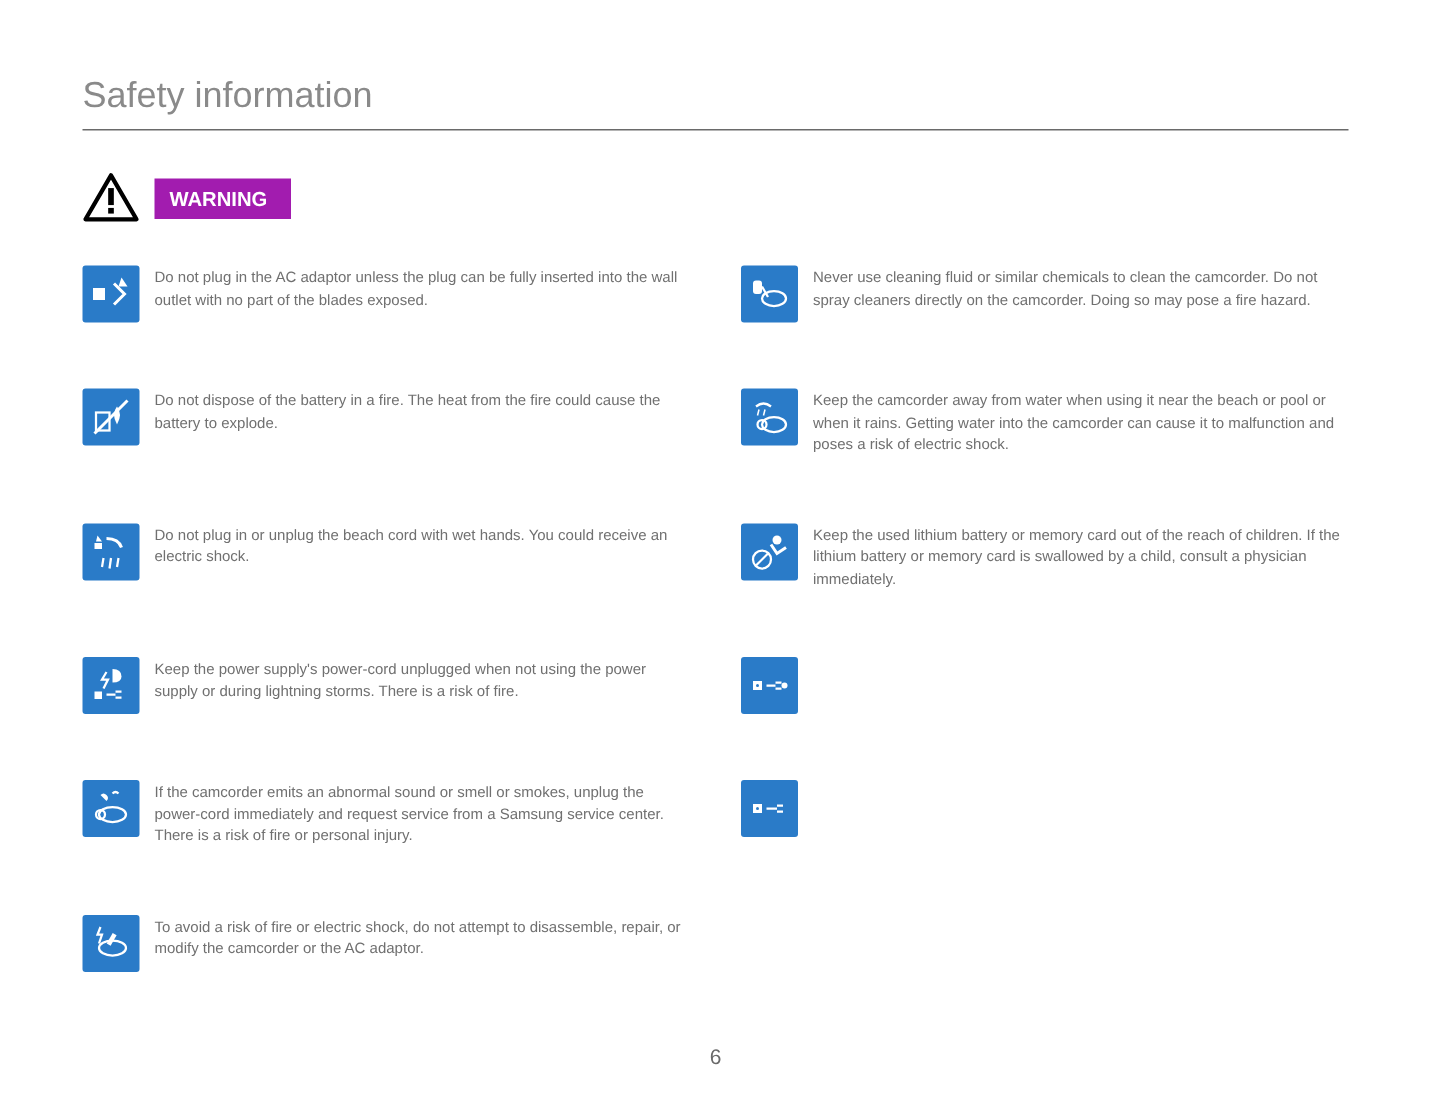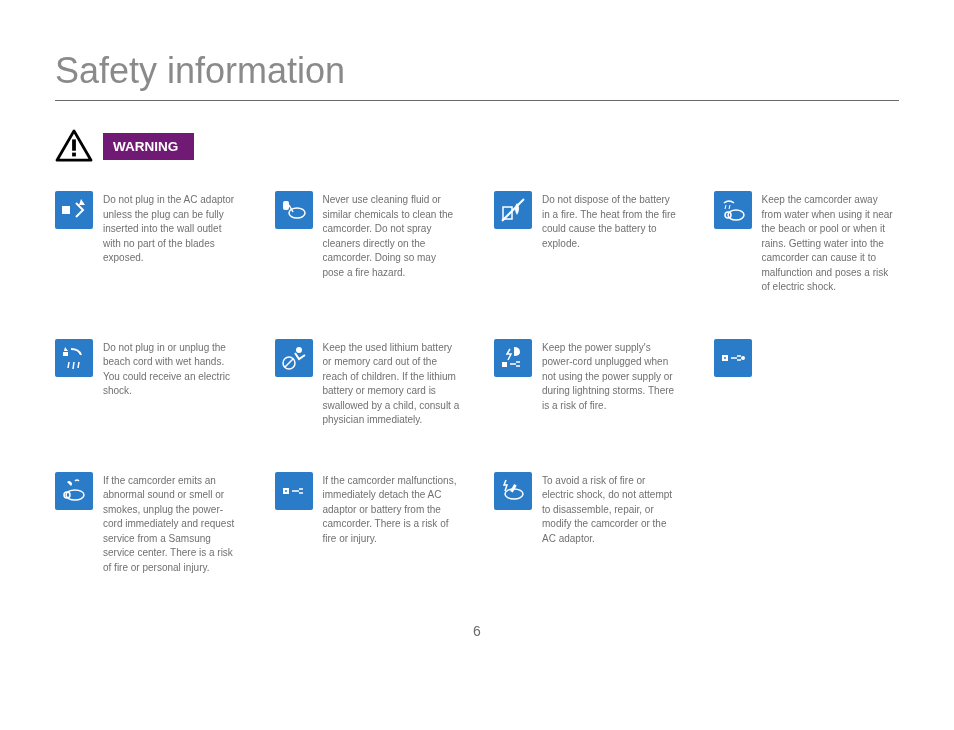--- a/index.html
+++ b/index.html
@@ -1,23 +1,23 @@
 <!DOCTYPE html>
 <html><head>
 <meta charset="utf-8">
 <style>
 body{margin:0;padding:0;font-family:Arial,Helvetica,sans-serif;background:#fff;color:#6a6a6a;width:954px}
 .page{padding:50px 55px 20px}
-.title{font-size:36px;font-weight:400;color:#8a8a8a;margin:0 0 8px}
+.title{font-size:24px;font-weight:400;color:#8a8a8a;margin:0 0 8px}
 .rule{border:none;border-top:1.5px solid #6a6a6a;margin:0 0 28px}
 .banner{display:flex;align-items:center;margin:0 0 28px}
 .warn-icon{width:38px;height:34px;margin-right:10px}
-.banner-strip{background:#701a75;color:#fff;padding:6px 16px 6px 10px;font-size:13.5px;display:inline-flex;align-items:baseline;gap:20px}
+.banner-strip{background:#a21caf;color:#fff;padding:6px 16px 6px 10px;font-size:13.5px;display:inline-flex;align-items:baseline;gap:20px}
 .banner-strip b{font-weight:700}
-.grid{display:grid;grid-template-columns:1fr 1fr 1fr 1fr;column-gap:34px;row-gap:44px}
+.grid{display:grid;grid-template-columns:1fr 1fr;column-gap:34px;row-gap:44px}
 .item{display:flex;align-items:flex-start;gap:10px}
 .icon{width:38px;height:38px;background:#2a7bc8;flex:0 0 38px;border-radius:2px;position:relative;display:flex;align-items:center;justify-content:center}
 .icon svg{width:30px;height:30px}
 .txt{font-size:10px;line-height:1.45;color:#707070;padding-top:2px}
 .pg{text-align:center;font-size:14px;color:#6a6a6a;margin-top:48px}
 </style>
 </head>
 <body>
 
 <div class="page">
@@ -135,21 +135,20 @@
         <div class="txt">If the camcorder emits an abnormal sound or smell or smokes, unplug the power-cord immediately and request service from a Samsung service center. There is a risk of fire or personal injury.</div>
       </div>
     <div class="item">
         <div class="icon">
           <svg viewBox="0 0 30 30">
             <rect x="4" y="12" width="6" height="6" fill="#fff"></rect>
             <circle cx="7" cy="15" r="1" fill="#2a7bc8"></circle>
             <path d="M13 15 L20 15 M20 13 L24 13 M20 17 L24 17" stroke="#fff" stroke-width="1.5"></path>
           </svg>
         </div>
-        <div class="txt">If the camcorder malfunctions, immediately detach the AC adaptor or battery from the camcorder. There is a risk of fire or injury.</div>
       </div>
     <div class="item">
         <div class="icon">
           <svg viewBox="0 0 30 30">
             <path d="M8 4 L6 9 L9 9 L7 15" fill="none" stroke="#fff" stroke-width="1.5"></path>
             <ellipse cx="16" cy="18" rx="9" ry="5" fill="none" stroke="#fff" stroke-width="1.5"></ellipse>
             <rect x="14" y="8" width="3" height="8" fill="#fff" transform="rotate(30 15 12)"></rect>
           </svg>
         </div>
         <div class="txt">To avoid a risk of fire or electric shock, do not attempt to disassemble, repair, or modify the camcorder or the AC adaptor.</div>

